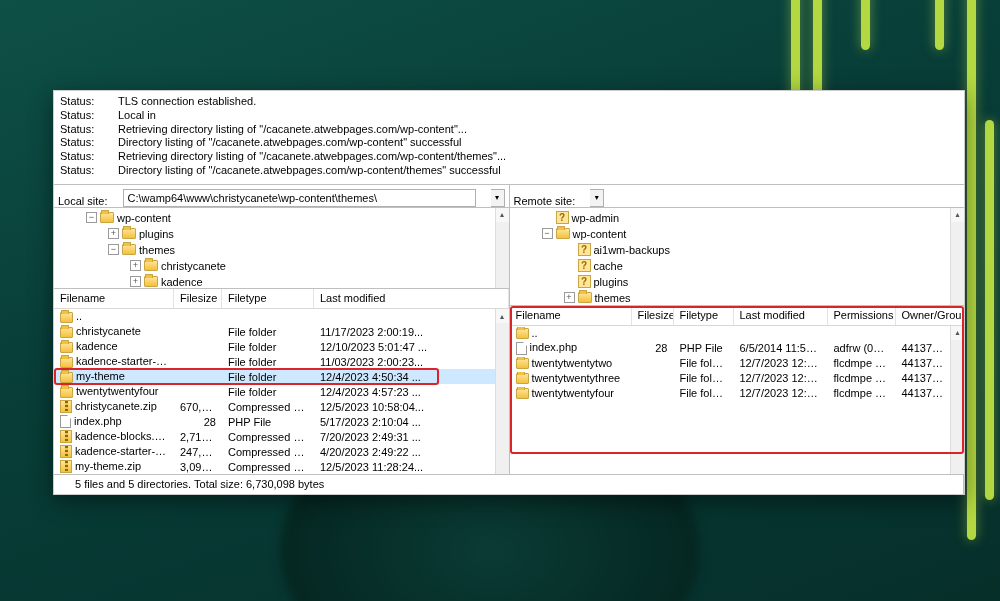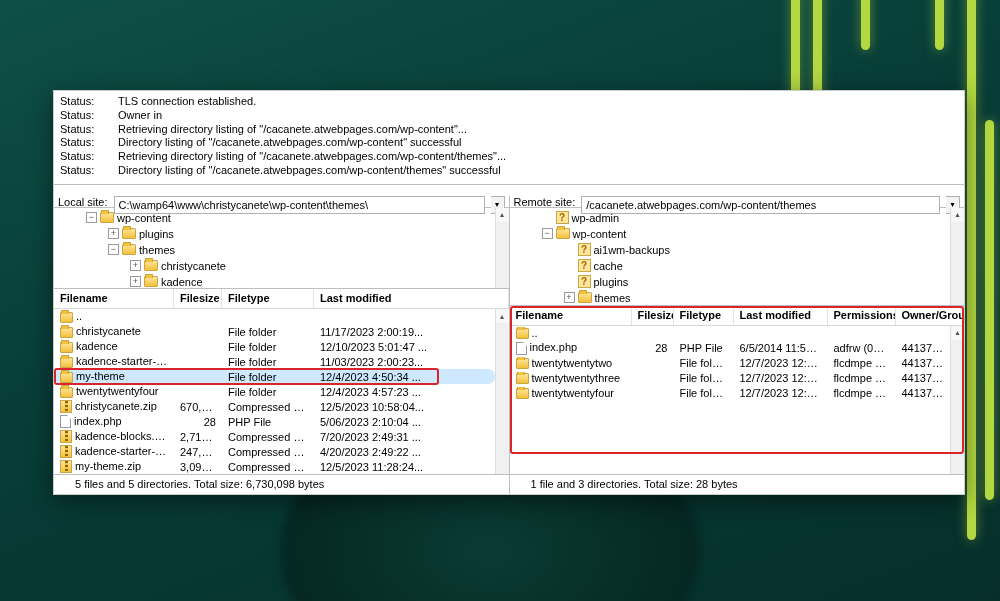--- a/index.html
+++ b/index.html
@@ -60,25 +60,24 @@
   .status-row { display: flex; gap: 20px; }
   .status-label { width: 38px; }
   
   .sitebars {
     display: flex;
     border-bottom: 1px solid #bfbfbf;
     height: 23px;
   }
   .sitebar {
     display: flex;
-    align-items: flex-start;
+    align-items: flex-end;
     flex: 1;
     padding: 0 4px;
-    gap: 6px;
-    margin-top: 11px;
+    gap: 15px;
   }
   .sitebar:first-child { border-right: 1px solid #bfbfbf; }
   .sitebar-label { white-space: nowrap; }
   .sitebar-input {
     flex: 1;
     border: 1px solid #b0b0b0;
     background: #fff;
     height: 18px;
     padding: 0 4px;
     font-size: 11px;
@@ -172,21 +171,20 @@
     color: #9a6b00;
   }
   
   .list { flex: 1; position: relative; display: flex; flex-direction: column; }
   .list-header {
     display: flex;
     background: #fff;
     border-bottom: 1px solid #d8d8d8;
     font-size: 11px;
     height: 20px;
-    font-weight: bold;
   }
   .list-header > div {
     padding: 3px 6px;
     border-right: 1px solid #e3e3e3;
     white-space: nowrap;
     overflow: hidden;
   }
   .list-body {
     flex: 1;
     overflow: auto;
@@ -195,21 +193,20 @@
   }
   .list-row {
     display: flex;
     height: 15px;
     align-items: center;
     font-size: 11px;
     white-space: nowrap;
   }
   .list-row.selected {
     background: #cde8ff;
-    border-radius: 7px;
   }
   .list-row > div {
     padding: 0 6px;
     overflow: hidden;
     text-overflow: ellipsis;
   }
   .cell-icon {
     width: 13px; height: 11px;
     display: inline-block;
     vertical-align: middle;
@@ -293,21 +290,21 @@
 
 <div class="window">
 
   <div class="status-log">
       <div class="status-row">
         <span class="status-label">Status:</span>
         <span>TLS connection established.</span>
       </div>
       <div class="status-row">
         <span class="status-label">Status:</span>
-        <span>Owner in</span>
+        <span>Local in</span>
       </div>
       <div class="status-row">
         <span class="status-label">Status:</span>
         <span>Retrieving directory listing of "/cacanete.atwebpages.com/wp-content"...</span>
       </div>
       <div class="status-row">
         <span class="status-label">Status:</span>
         <span>Directory listing of "/cacanete.atwebpages.com/wp-content" successful</span>
       </div>
       <div class="status-row">
@@ -321,21 +318,20 @@
     </div>
 
   <div class="sitebars">
     <div class="sitebar">
       <span class="sitebar-label">Local site:</span>
       <input class="sitebar-input" value="C:\wamp64\www\christycanete\wp-content\themes\" style="">
       <span class="sitebar-drop">▾</span>
     </div>
     <div class="sitebar">
       <span class="sitebar-label">Remote site:</span>
-      <input class="sitebar-input" value="/cacanete.atwebpages.com/wp-content/themes" style="">
       <span class="sitebar-drop">▾</span>
     </div>
   </div>
 
   <div class="panes">
 
     <div class="pane left">
       <div class="tree" id="local-tree">
         <div class="scrollbar-y">
           <div class="scroll-btn">▴</div>
@@ -418,21 +414,21 @@
             <div class="list-row">
               <div class="l-name"><span class="zip-icon"></span><span>christycanete.zip</span></div>
               <div class="l-size">670,157</div>
               <div class="l-type">Compressed (zipp...</div>
               <div class="l-mod">12/5/2023 10:58:04...</div>
             </div>
             <div class="list-row">
               <div class="l-name"><span class="file-icon"></span><span>index.php</span></div>
               <div class="l-size">28</div>
               <div class="l-type">PHP File</div>
-              <div class="l-mod">5/06/2023 2:10:04 ...</div>
+              <div class="l-mod">5/17/2023 2:10:04 ...</div>
             </div>
             <div class="list-row">
               <div class="l-name"><span class="zip-icon"></span><span>kadence-blocks.zip</span></div>
               <div class="l-size">2,719,848</div>
               <div class="l-type">Compressed (zipp...</div>
               <div class="l-mod">7/20/2023 2:49:31 ...</div>
             </div>
             <div class="list-row">
               <div class="l-name"><span class="zip-icon"></span><span>kadence-starter-template...</span></div>
               <div class="l-size">247,720</div>
@@ -541,16 +537,15 @@
           </div>
 
         <div class="hlbox" style="left:0; top:0; right:0; height:148px;"></div>
       </div>
     </div>
 
   </div>
 
   <div class="footer">
     <div>5 files and 5 directories. Total size: 6,730,098 bytes</div>
-    <div>1 file and 3 directories. Total size: 28 bytes</div>
   </div>
 
 </div>
 
 </body></html>

